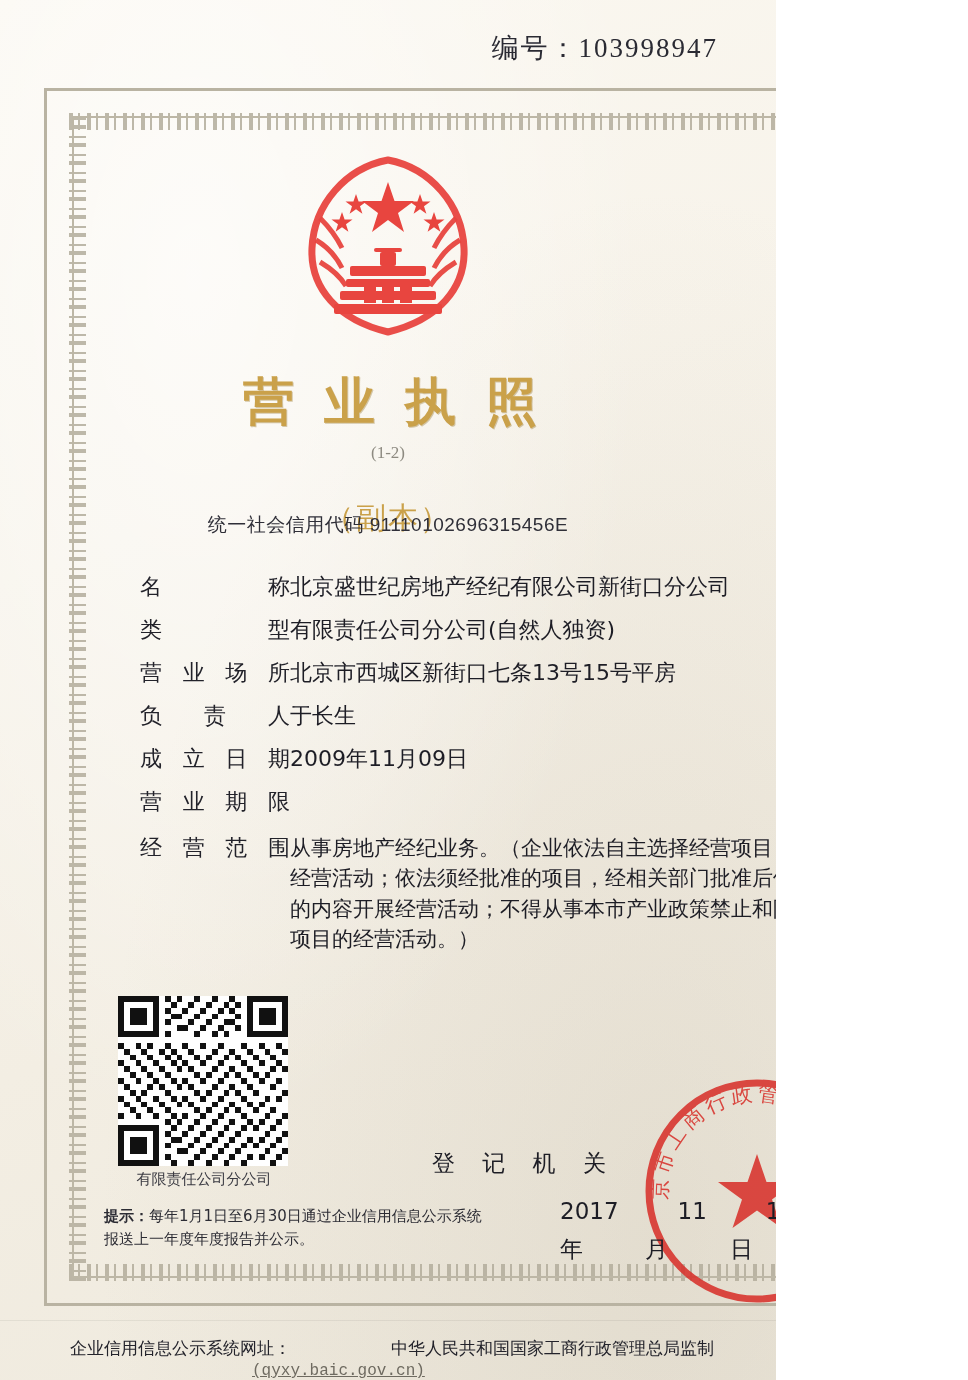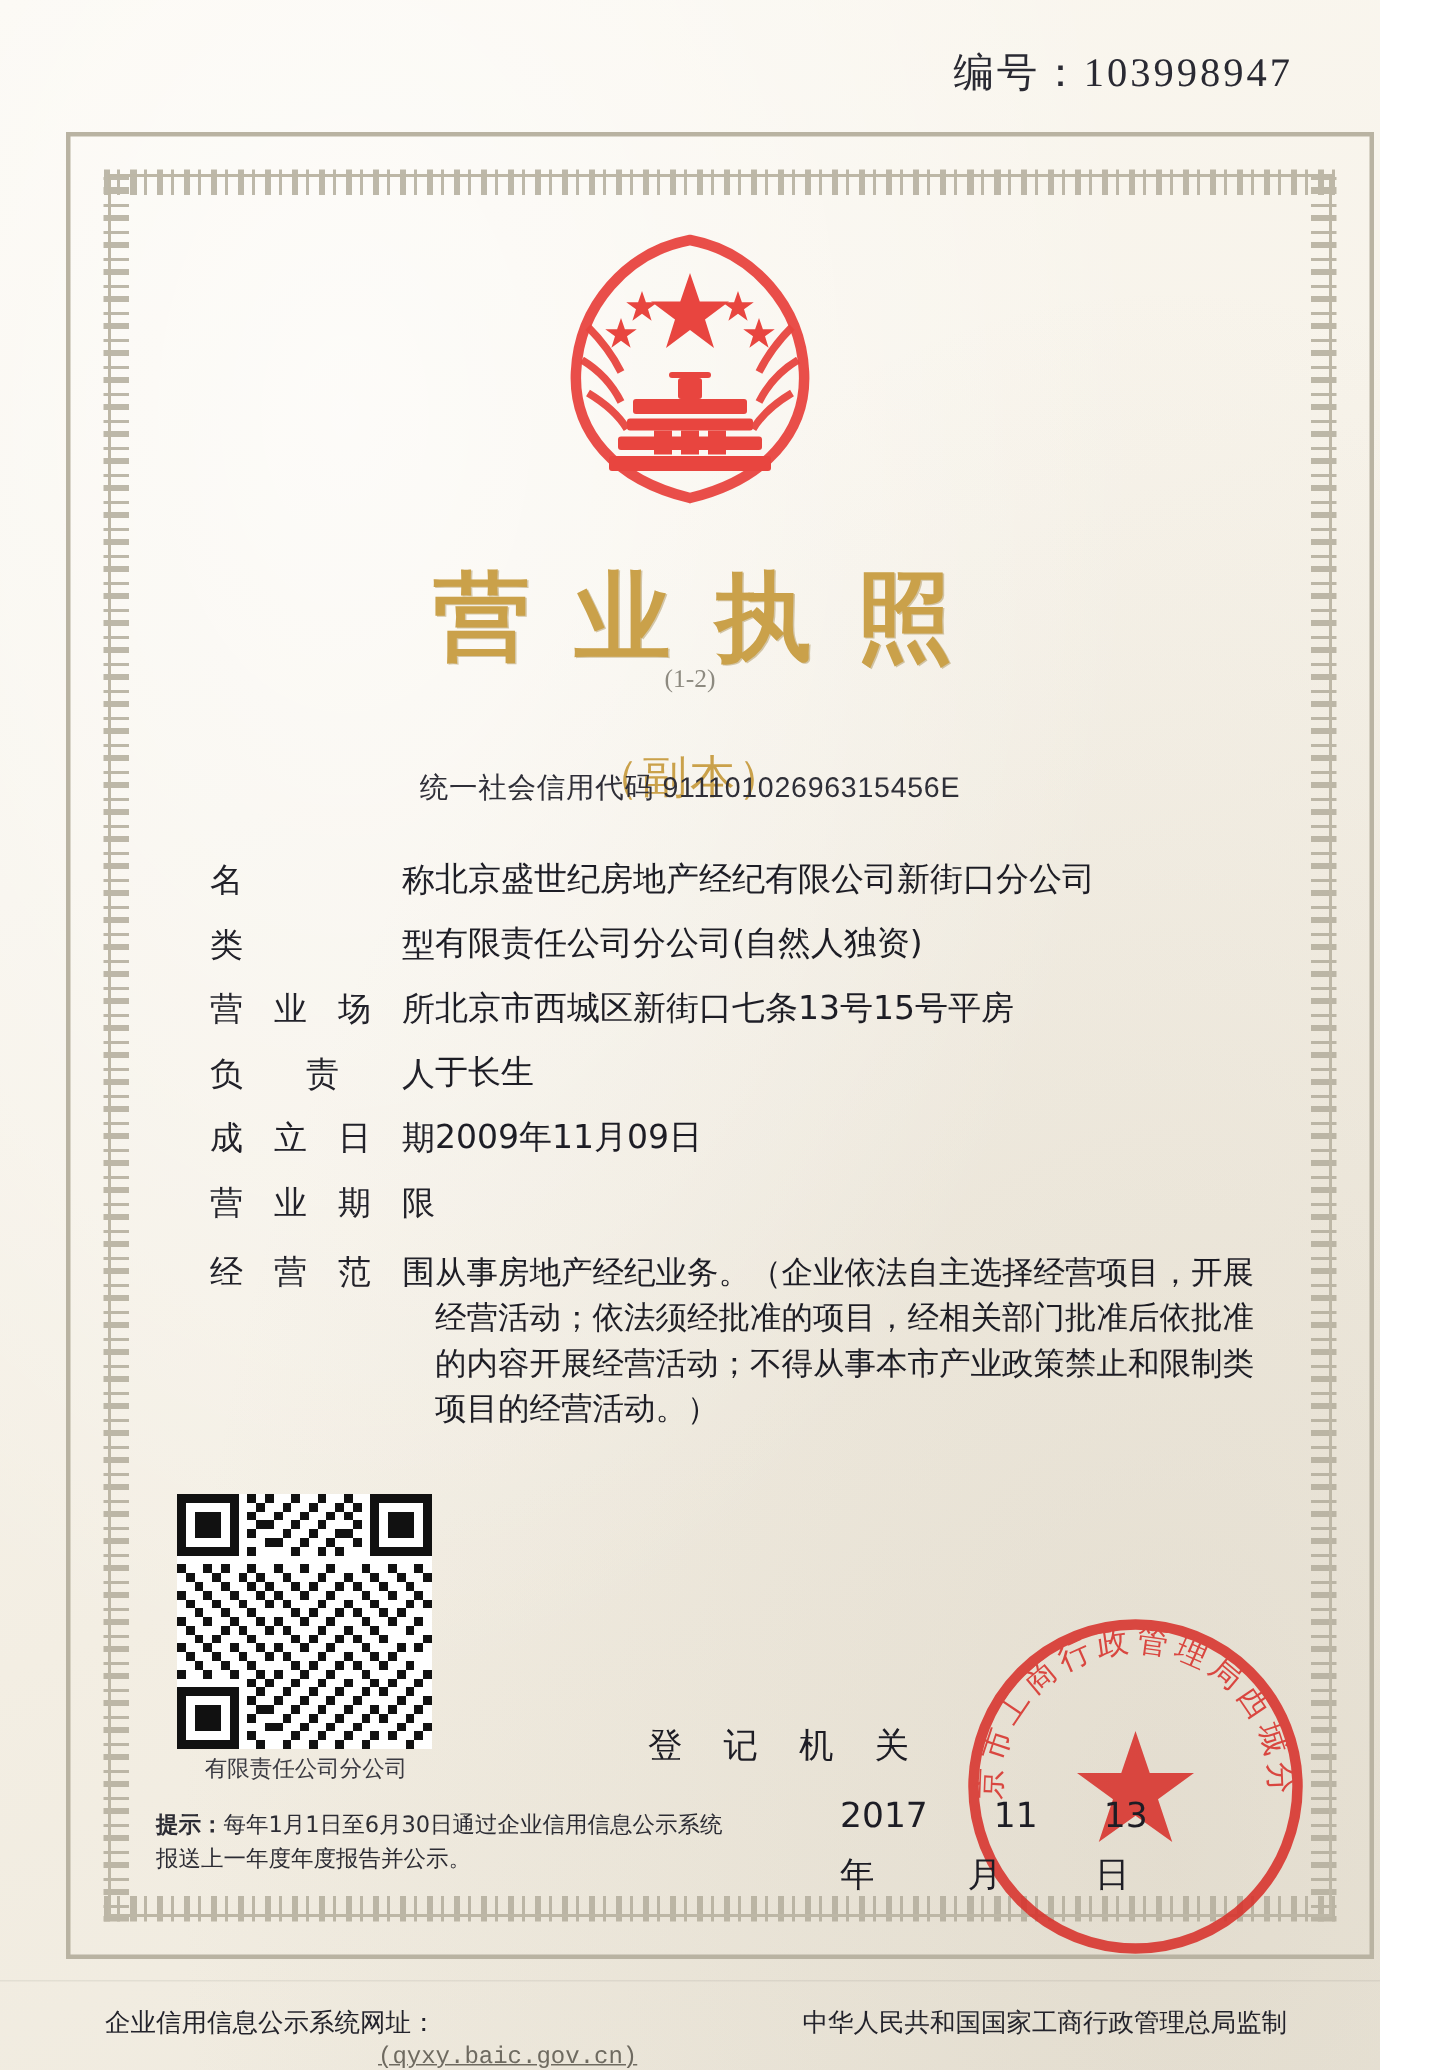--- a/index.html
+++ b/index.html
@@ -5,21 +5,21 @@
   html, body {
     margin: 0;
     padding: 0;
     background: #ffffff;
   }
   body {
     font-family: "Liberation Sans", sans-serif;
   }
   .page {
     position: relative;
-    width: 920px;
+    width: 776px;
     height: 1380px;
     overflow: hidden;
     background: linear-gradient(160deg, #fbf8f1 0%, #f7f3ea 35%, #f3eee3 65%, #eee9dd 100%);
   }
   
   .paper-shade {
     position: absolute;
     inset: 0;
     background:
       radial-gradient(ellipse at 25% 20%, rgba(255,255,255,0.65) 0%, rgba(255,255,255,0) 55%),
@@ -82,21 +82,21 @@
   }
 
   .title {
     position: absolute;
     left: 4px;
     right: 0;
     top: 368px;
     text-align: center;
     font-family: "DejaVu Serif", serif;
     font-weight: bold;
-    font-size: 64px;
+    font-size: 51px;
     letter-spacing: 30px;
     text-indent: 30px;
     color: #caa14a;
     text-shadow: 1px 1px 0 rgba(140,105,30,0.35);
   }
   .title-mark {
     position: absolute;
     left: 0;
     right: 0;
     top: 443px;
@@ -209,21 +209,21 @@
     font-family: "DejaVu Sans", sans-serif;
     font-size: 23px;
     color: #1d1d25;
   }
   .date-nums {
     position: absolute;
     left: 0;
     top: 0;
     width: 300px;
     display: flex;
-    gap: 44px;
+    gap: 59px;
   }
   .date-units {
     position: absolute;
     left: 0;
     top: 36px;
     width: 300px;
     display: flex;
     gap: 62px;
   }
   .date-nums span, .date-units span { display: inline-block; }

